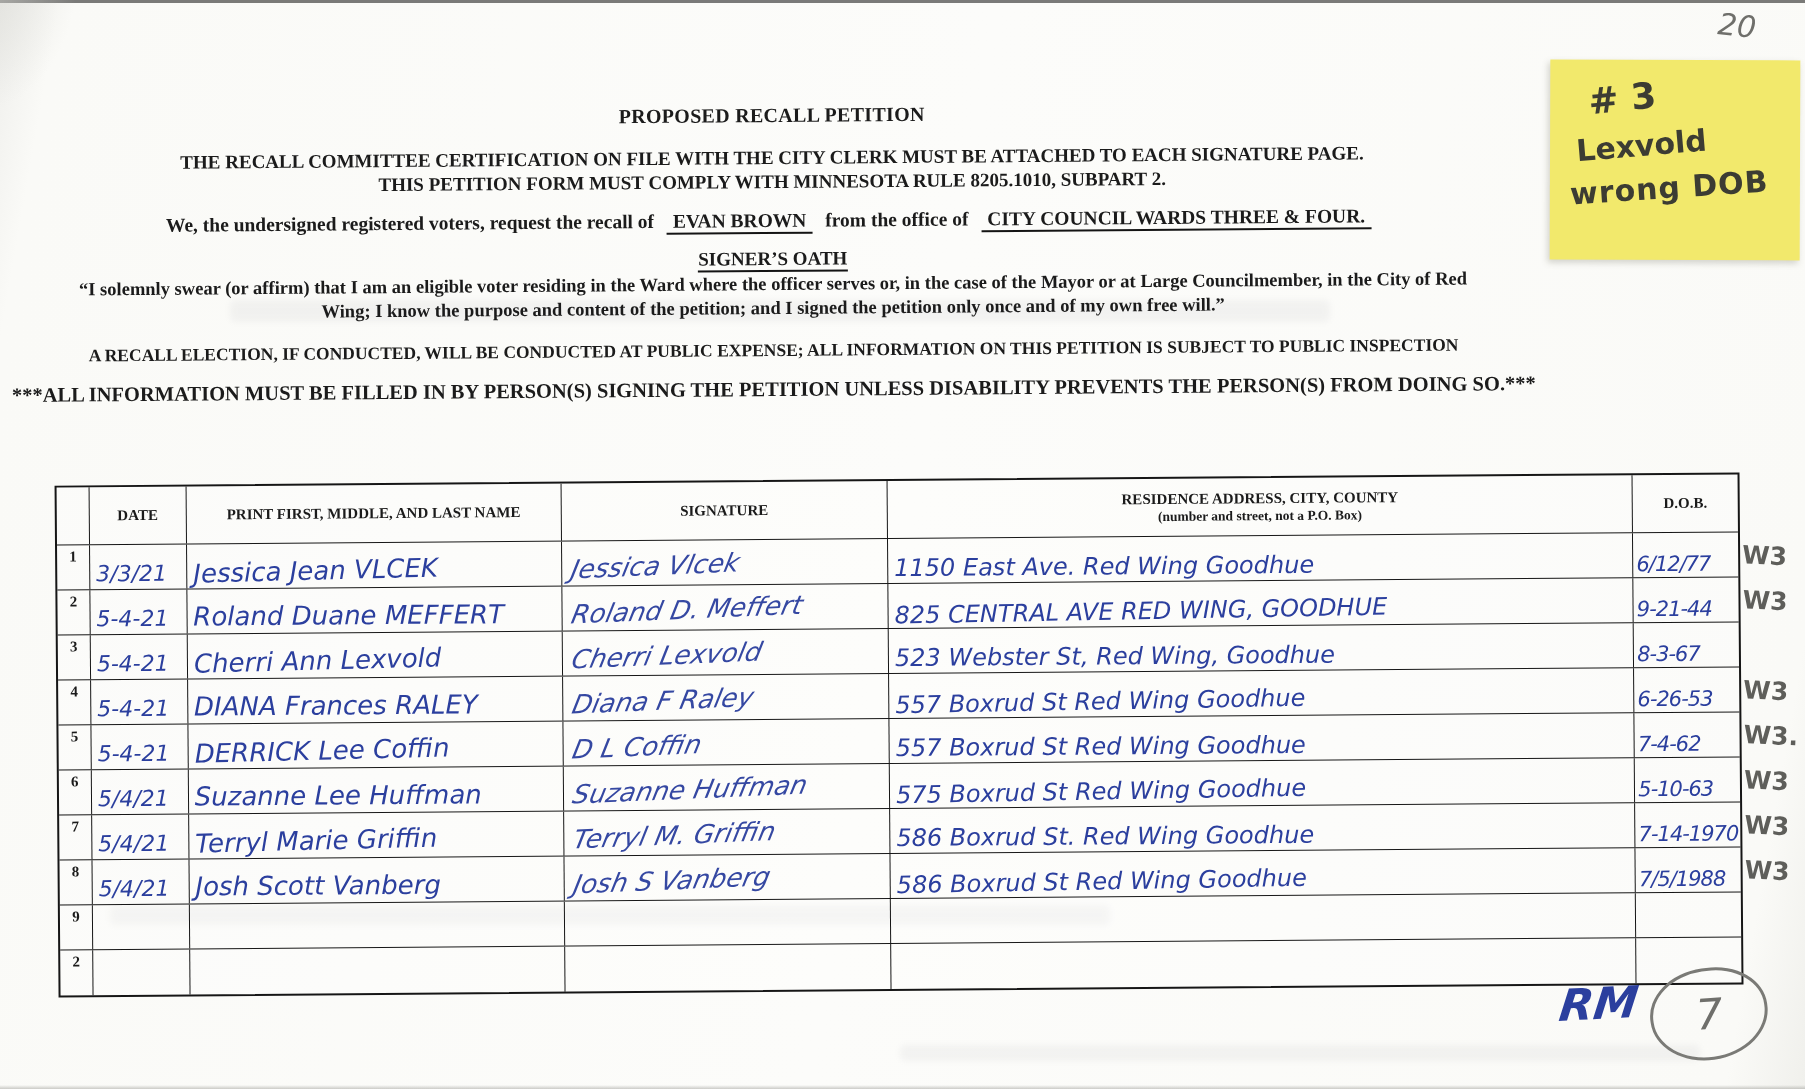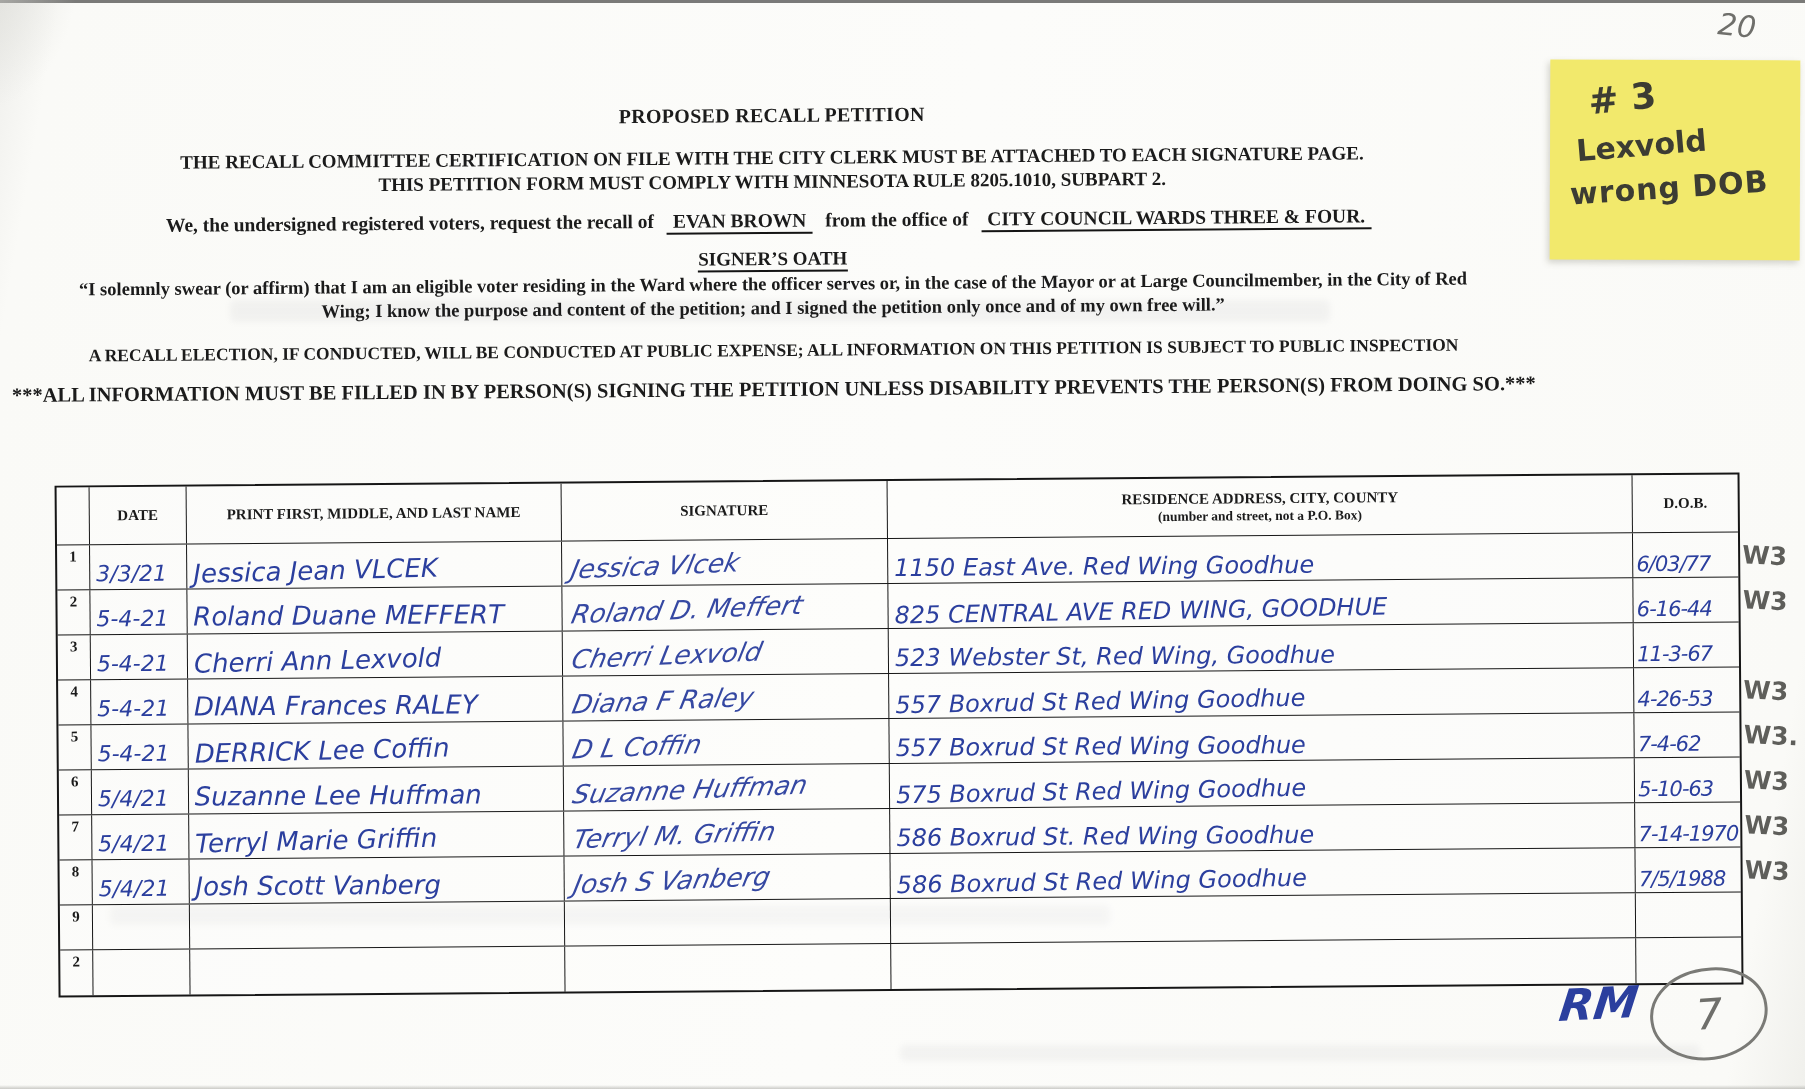--- a/index.html
+++ b/index.html
@@ -121,84 +121,84 @@
     <div class="cell c-name">
               <span class="hw hw-name">Jessica Jean VLCEK</span>
             </div>
     <div class="cell c-sig">
               <span class="hw hw-sig">Jessica Vlcek</span>
             </div>
     <div class="cell c-res">
               <span class="hw hw-res">1150 East Ave. Red Wing Goodhue</span>
             </div>
     <div class="cell c-dob">
-      <span class="hw hw-dob">6/03/77</span>
+      <span class="hw hw-dob">6/12/77</span>
       <span class="ward-note">W3</span>
     </div>
   </div>
           <div class="trow">
     <div class="cell c-num">
               <span class="rownum">2</span>
             </div>
     <div class="cell c-date">
               <span class="hw hw-date">5-4-21</span>
             </div>
     <div class="cell c-name">
               <span class="hw hw-name">Roland Duane MEFFERT</span>
             </div>
     <div class="cell c-sig">
               <span class="hw hw-sig">Roland D. Meffert</span>
             </div>
     <div class="cell c-res">
               <span class="hw hw-res">825 CENTRAL AVE RED WING, GOODHUE</span>
             </div>
     <div class="cell c-dob">
-      <span class="hw hw-dob">6-16-44</span>
+      <span class="hw hw-dob">9-21-44</span>
       <span class="ward-note">W3</span>
     </div>
   </div>
           <div class="trow">
     <div class="cell c-num">
               <span class="rownum">3</span>
             </div>
     <div class="cell c-date">
               <span class="hw hw-date">5-4-21</span>
             </div>
     <div class="cell c-name">
               <span class="hw hw-name">Cherri Ann Lexvold</span>
             </div>
     <div class="cell c-sig">
               <span class="hw hw-sig">Cherri Lexvold</span>
             </div>
     <div class="cell c-res">
               <span class="hw hw-res">523 Webster St, Red Wing, Goodhue</span>
             </div>
     <div class="cell c-dob">
-      <span class="hw hw-dob">11-3-67</span>
+      <span class="hw hw-dob">8-3-67</span>
       <span class="ward-note"></span>
     </div>
   </div>
           <div class="trow">
     <div class="cell c-num">
               <span class="rownum">4</span>
             </div>
     <div class="cell c-date">
               <span class="hw hw-date">5-4-21</span>
             </div>
     <div class="cell c-name">
               <span class="hw hw-name">DIANA Frances RALEY</span>
             </div>
     <div class="cell c-sig">
               <span class="hw hw-sig">Diana F Raley</span>
             </div>
     <div class="cell c-res">
               <span class="hw hw-res">557 Boxrud St Red Wing Goodhue</span>
             </div>
     <div class="cell c-dob">
-      <span class="hw hw-dob">4-26-53</span>
+      <span class="hw hw-dob">6-26-53</span>
       <span class="ward-note">W3</span>
     </div>
   </div>
           <div class="trow">
     <div class="cell c-num">
               <span class="rownum">5</span>
             </div>
     <div class="cell c-date">
               <span class="hw hw-date">5-4-21</span>
             </div>

